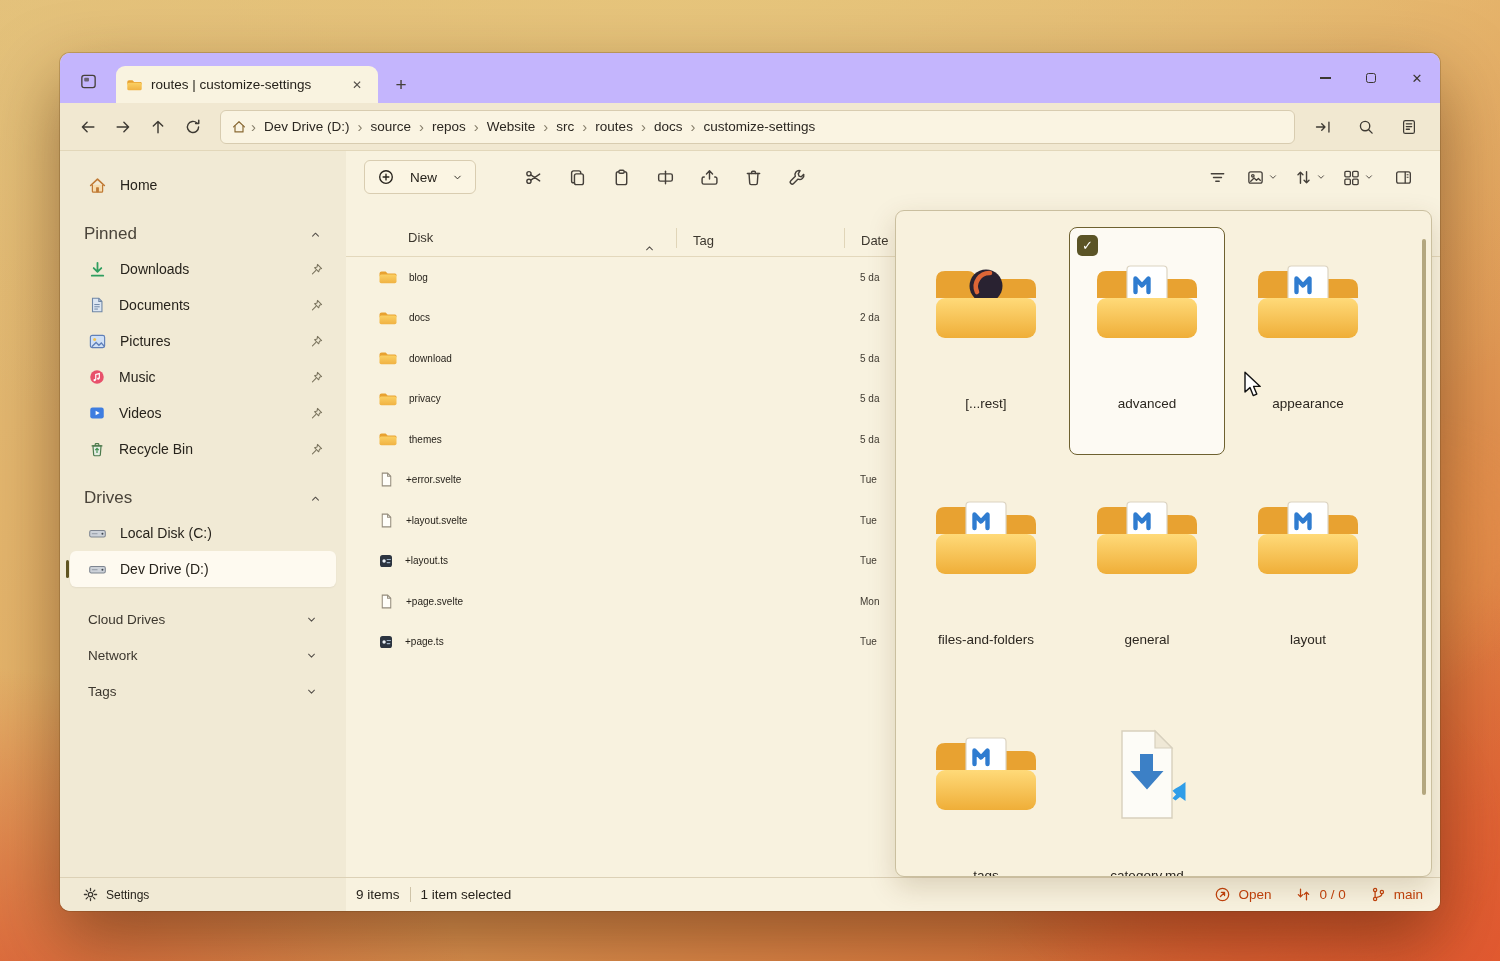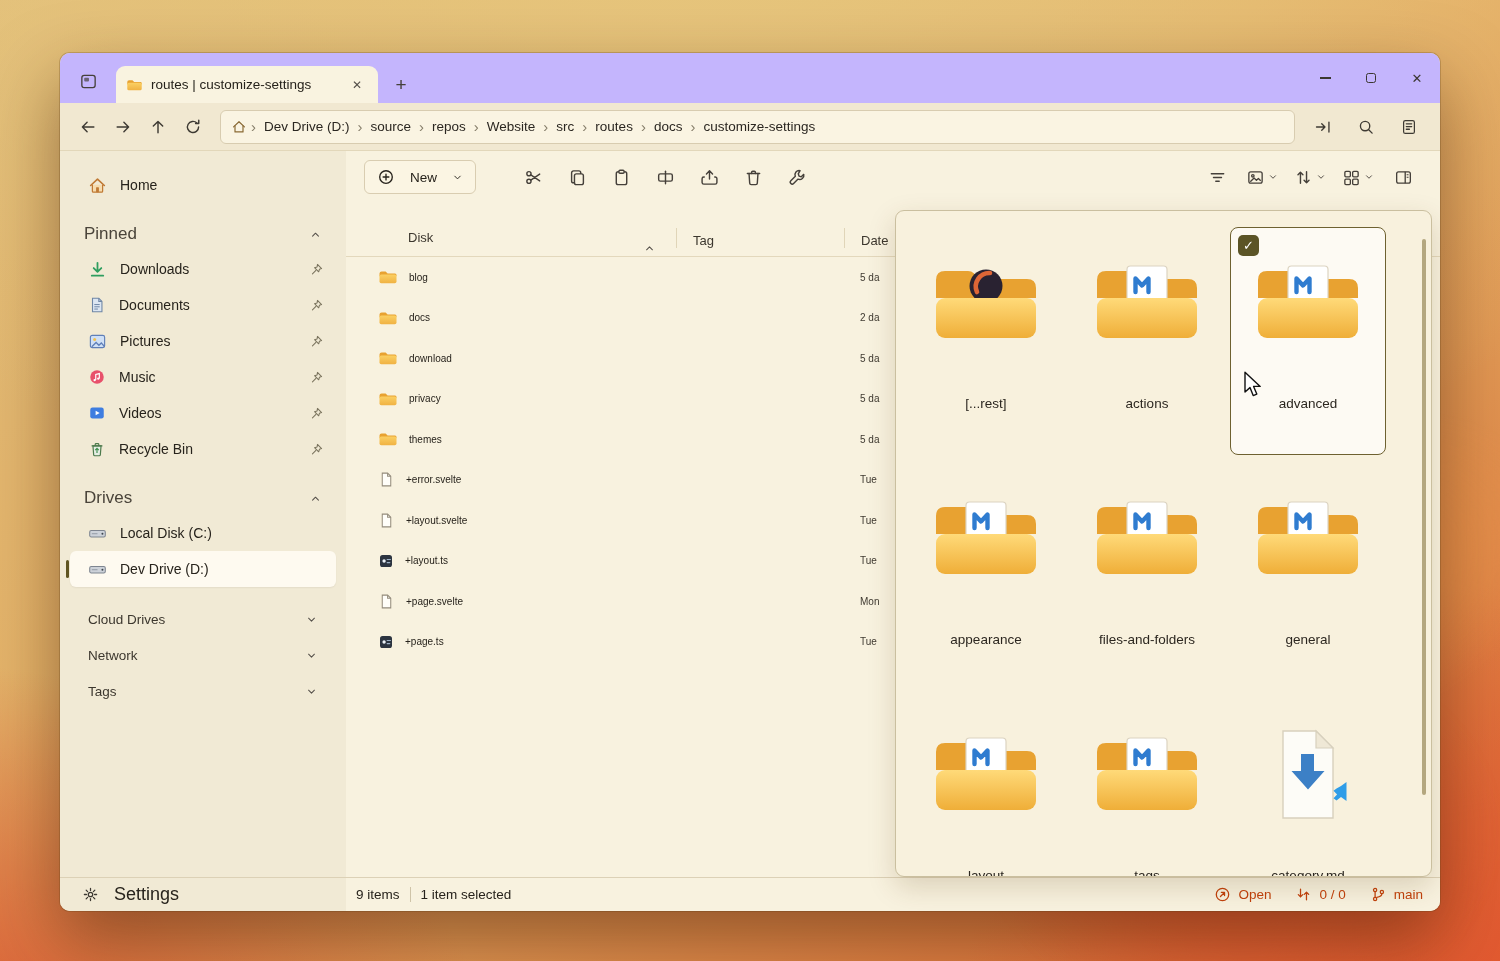--- a/index.html
+++ b/index.html
@@ -72,21 +72,21 @@
   .grid-items{display:grid;grid-template-columns:repeat(3,156px);grid-auto-rows:228px;gap:8px 5px;padding:16px 0 0 12px}
   .gcell{position:relative;border-radius:8px;display:flex;flex-direction:column;align-items:center;padding-top:26px;border:1.5px solid transparent}
   .gcell.selected{background:rgba(255,255,255,.65);border-color:#6e6130}
   .gthumb{height:98px;display:flex;align-items:flex-start;justify-content:center}
   .glabel{margin-top:44px;font-size:13.5px;color:#2c2720;max-width:148px;text-align:center;white-space:nowrap;overflow:hidden}
   .gcheck{position:absolute;left:7px;top:7px;width:21px;height:21px;border-radius:5px;background:#5b5426;color:#fff;display:flex;align-items:center;justify-content:center;font-size:13px}
   .scrollbar{position:absolute;right:5px;top:28px;width:4px;height:556px;border-radius:2px;background:#b4a77f;z-index:6}
 
   
   .footer{flex:0 0 34px;display:flex;border-top:1px solid #dcd1b6}
-  .footer-left{width:286px;background:#f1ead5;display:flex;align-items:center;gap:15px;padding-left:22px;font-size:18px;flex:0 0 auto}
+  .footer-left{width:286px;background:#f1ead5;display:flex;align-items:center;gap:7px;padding-left:22px;font-size:12px;flex:0 0 auto}
   .footer-right{flex:1;background:#f8f2df;display:flex;align-items:center;padding:0 17px 0 10px;font-size:13.5px;gap:10px}
   .vdiv{width:1px;height:15px;background:#cfc4a8}
   .status-right{margin-left:auto;display:flex;align-items:center;gap:24px}
   .status-chip{display:flex;align-items:center;gap:7px;color:#c2410c}
 
   .cursor{position:absolute;left:1243px;top:371px;z-index:99;pointer-events:none}
 </style>
 </head>
 <body>
 
@@ -700,33 +700,20 @@
                   <path d="M8 26 q0-9 9-9 h23 q3.5 0 5.8 2.3 L51.5 25 H99 q9 0 9 9 v10 H8 z" fill="#e8a231"></path>
                   <g>
                     <circle cx="58" cy="32" r="16.5" fill="#292231"></circle>
                     <path d="M49 38 a13.5 13.5 0 0 1 13-19" fill="none" stroke="#de6636" stroke-width="4.6" stroke-linecap="round"></path>
                   </g>
                   <rect x="8" y="44" width="100" height="40" rx="9" fill="url(#gFolderFront)"></rect>
                 </svg>
               </div>
               <div class="glabel">[...rest]</div>
             </div>
-            <div class="gcell">
-              <div class="gthumb">
-                <svg viewBox="0 0 116 98" width="116" height="98">
-                  <path d="M8 26 q0-9 9-9 h23 q3.5 0 5.8 2.3 L51.5 25 H99 q9 0 9 9 v10 H8 z" fill="#e8a231"></path>
-                  <g>
-                    <rect x="38" y="12" width="40" height="48" rx="3.5" fill="#fff" stroke="#dcd4c2" stroke-width="1.2"></rect>
-                    <path d="M46.5 38 V24.5 l6.5 7 6.5-7 V38" fill="none" stroke="#2f7cd0" stroke-width="4.4" stroke-linecap="round" stroke-linejoin="round"></path>
-                  </g>
-                  <rect x="8" y="44" width="100" height="40" rx="9" fill="url(#gFolderFront)"></rect>
-                </svg>
-              </div>
-              <div class="glabel">actions</div>
-            </div>
             <div class="gcell selected">
               <div class="gcheck">✓</div>
               <div class="gthumb">
                 <svg viewBox="0 0 116 98" width="116" height="98">
                   <path d="M8 26 q0-9 9-9 h23 q3.5 0 5.8 2.3 L51.5 25 H99 q9 0 9 9 v10 H8 z" fill="#e8a231"></path>
                   <g>
                     <rect x="38" y="12" width="40" height="48" rx="3.5" fill="#fff" stroke="#dcd4c2" stroke-width="1.2"></rect>
                     <path d="M46.5 38 V24.5 l6.5 7 6.5-7 V38" fill="none" stroke="#2f7cd0" stroke-width="4.4" stroke-linecap="round" stroke-linejoin="round"></path>
                   </g>
                   <rect x="8" y="44" width="100" height="40" rx="9" fill="url(#gFolderFront)"></rect>

